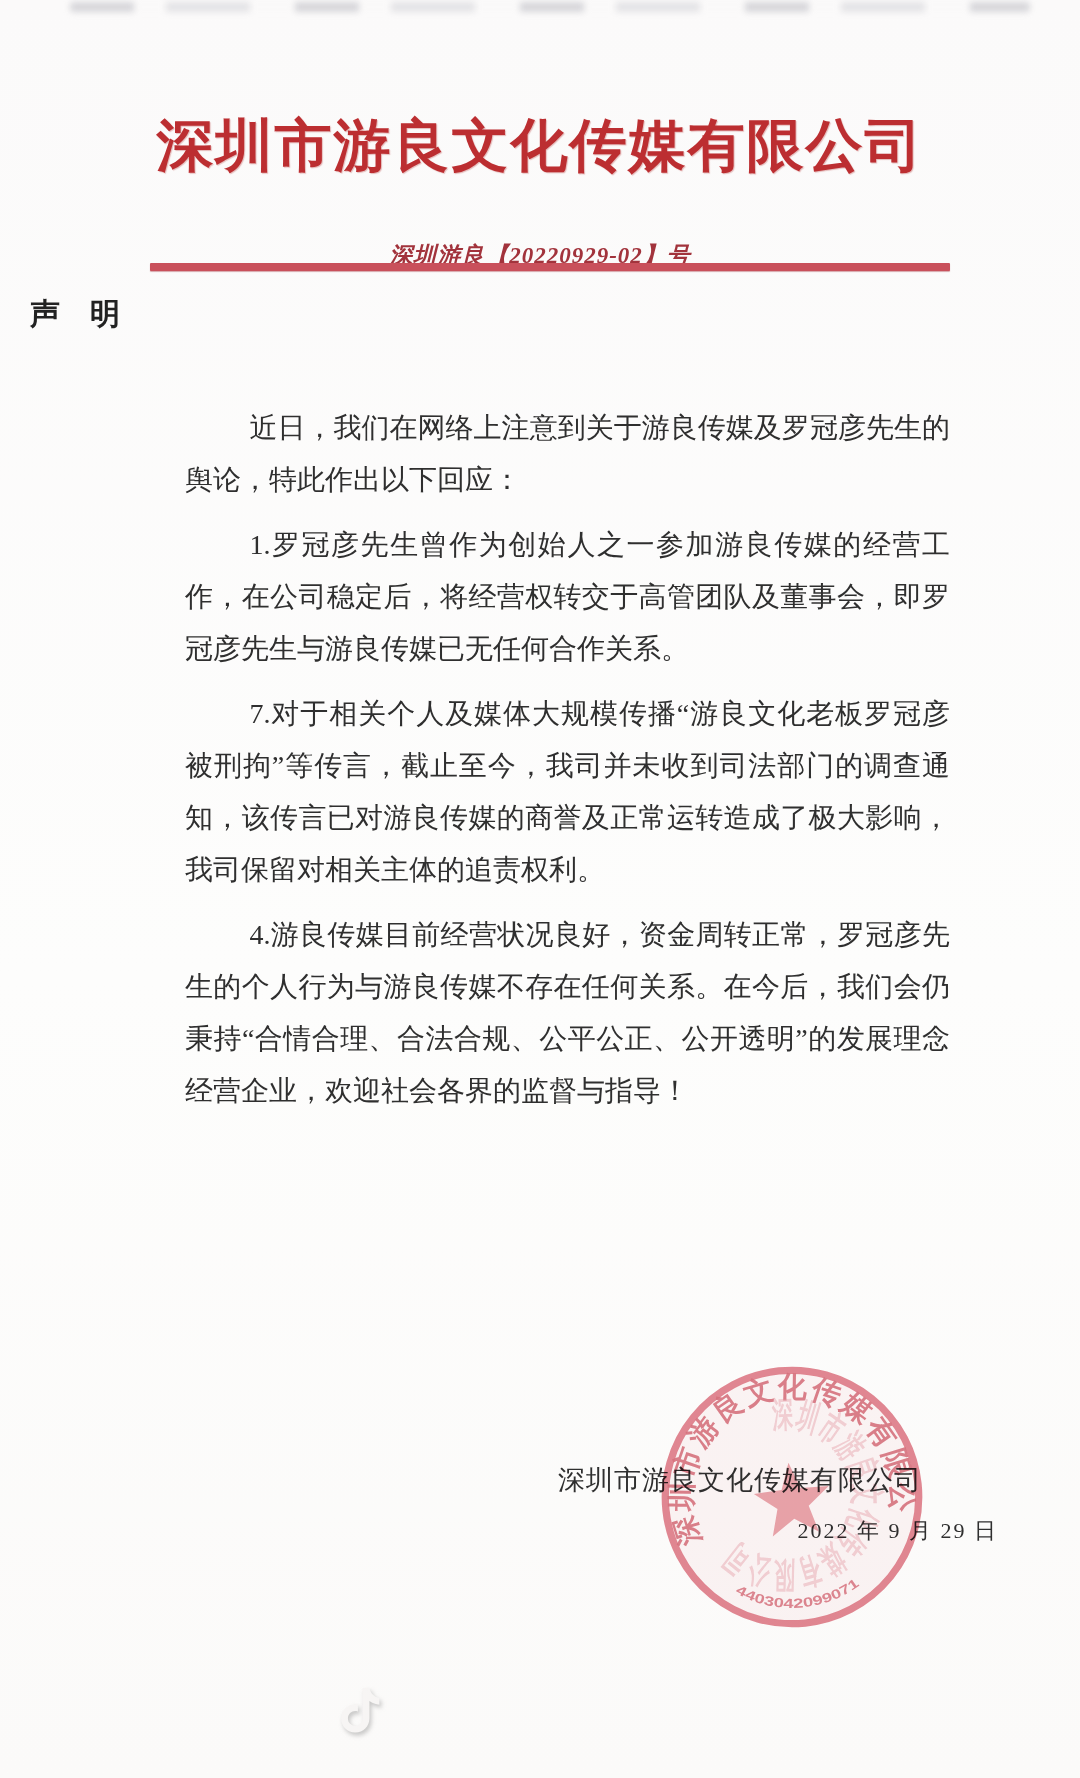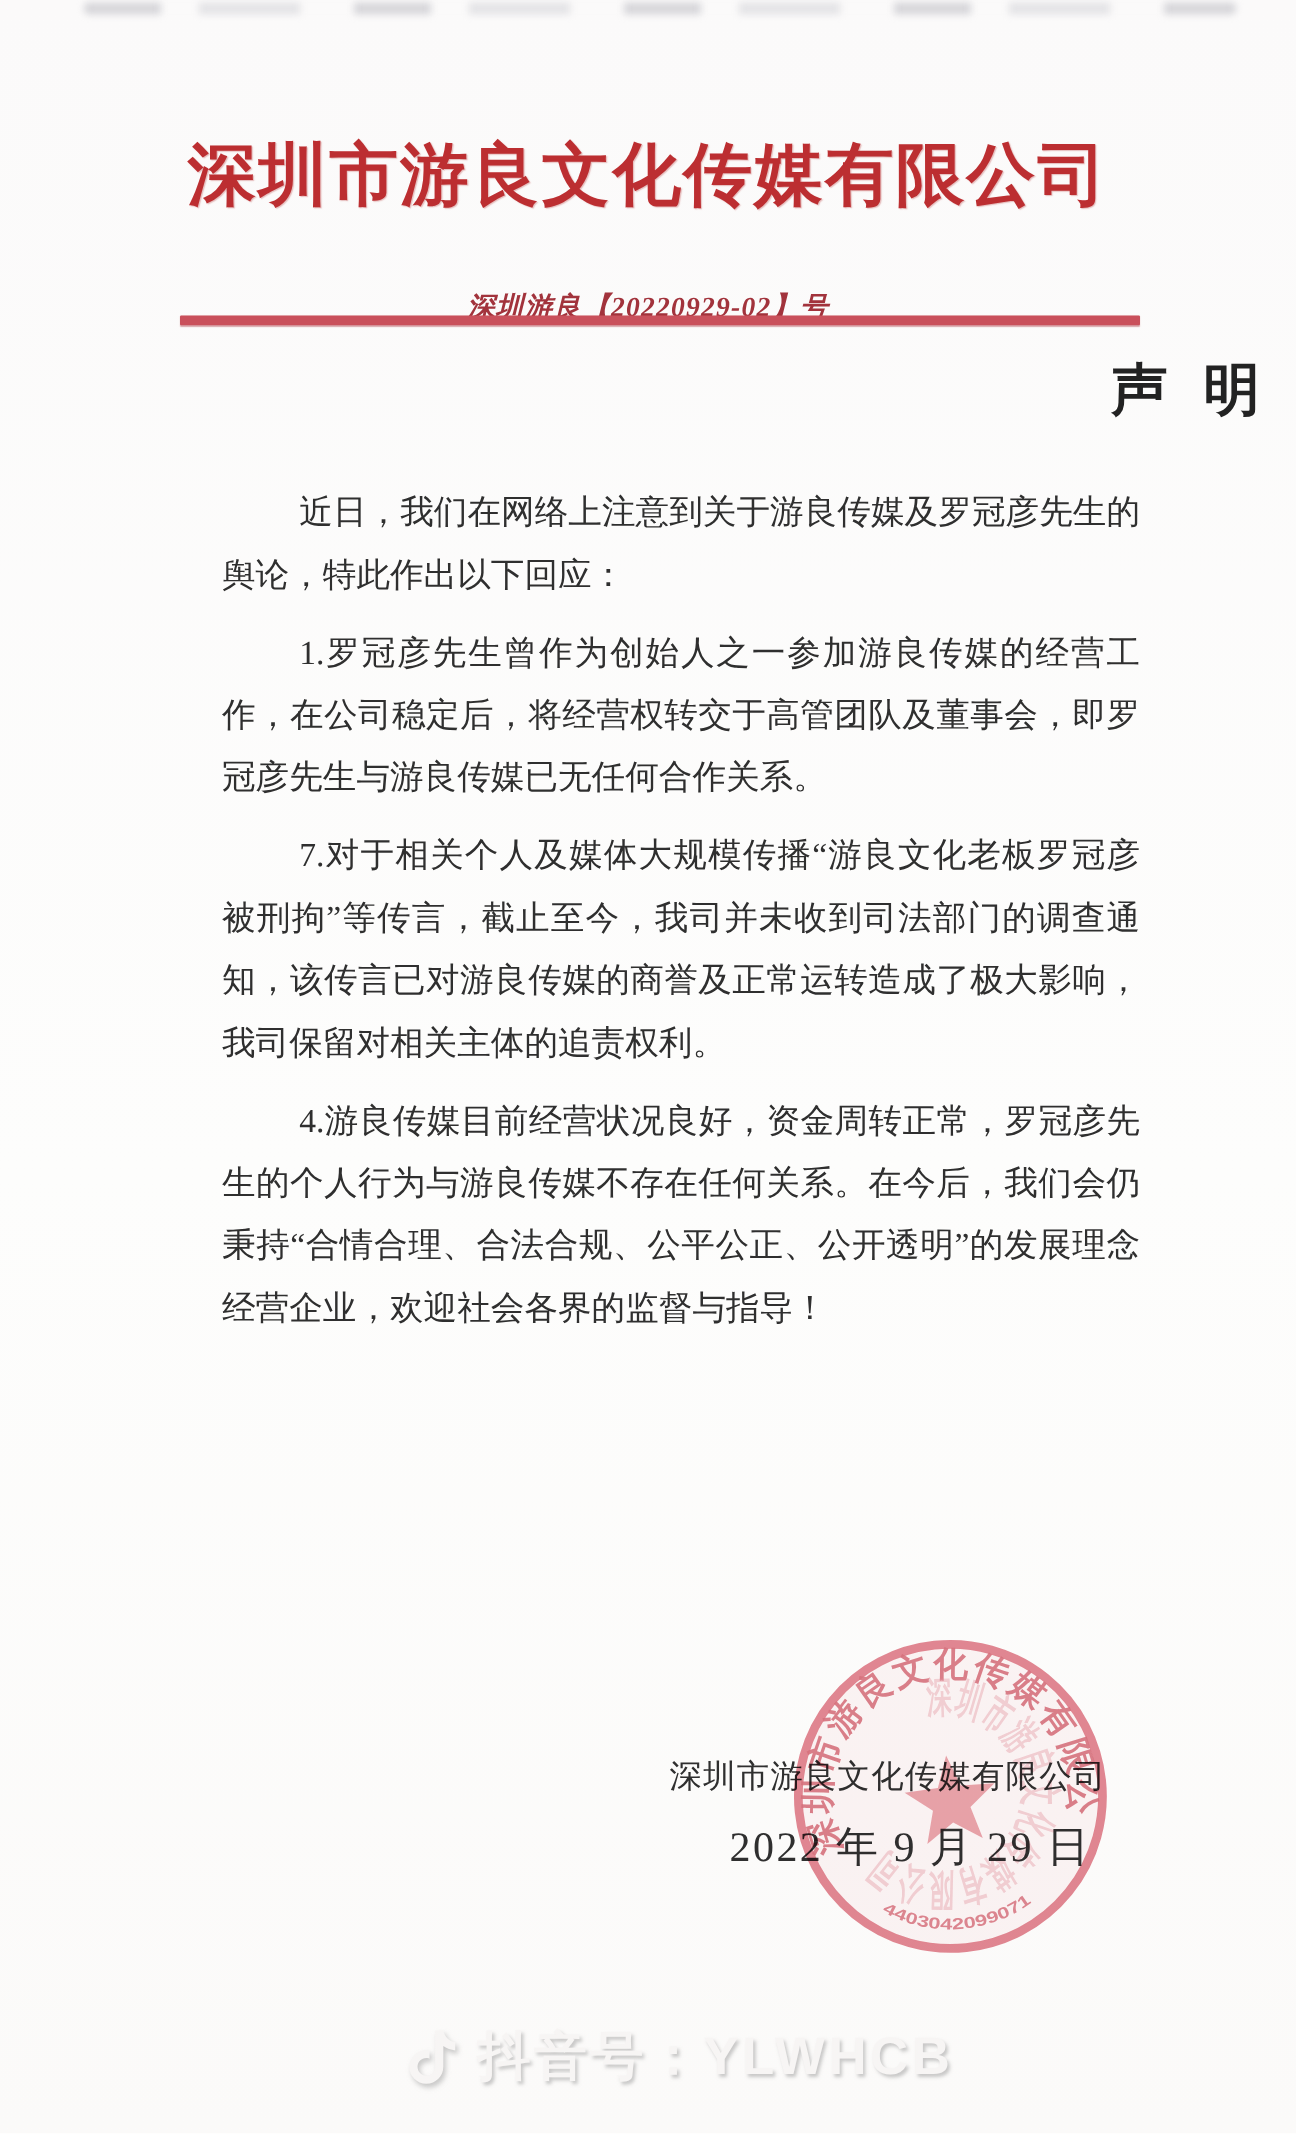--- a/index.html
+++ b/index.html
@@ -25,35 +25,35 @@
     text-align:center;font-size:23px;font-style:italic;font-weight:bold;
     color:#a2333c;letter-spacing:1px;
   }
   .red-divider{
     position:absolute;top:263px;left:150px;width:800px;height:8px;
     background:#c9505b;border-radius:1px;
     box-shadow:0 1px 1px rgba(160,40,50,.4);
   }
   .statement-title{
     position:absolute;top:294px;left:0;width:100%;margin:0;
-    text-align:right;font-size:47px;font-weight:bold;color:#222;
+    text-align:left;font-size:30px;font-weight:bold;color:#222;
     letter-spacing:30px;padding-left:30px;box-sizing:border-box;
   }
   .body-text{
     position:absolute;top:402px;left:178px;width:772px;
     font-size:28px;line-height:52px;color:#2f2f2f;text-align:justify;
   }
   .body-text p{margin:0 0 13px 7px;text-indent:2.3em;}
   .sig-company{
     position:absolute;top:1462px;left:540px;width:400px;
     text-align:center;font-size:27px;color:#2f2f2f;letter-spacing:1px;
   }
   .sig-date{
     position:absolute;top:1516px;left:608px;width:390px;
-    text-align:left;font-size:35px;color:#2f2f2f;letter-spacing:2px;
+    text-align:right;font-size:22px;color:#2f2f2f;letter-spacing:2px;
   }
   .seal{
     position:absolute;left:660px;top:1365px;width:264px;height:264px;
     mix-blend-mode:multiply;opacity:.88;transform:rotate(-6deg);
   }
   .watermark{
     position:absolute;left:338px;top:1684px;display:flex;align-items:center;gap:16px;
     font-family:"Liberation Sans","DejaVu Sans",sans-serif;
   }
   .watermark .wm-text{
@@ -106,16 +106,15 @@
     <polygon opacity="0.8" fill="#e27f8b" points="100,74 107.3,93.9 128.5,94.7 111.9,107.9 117.6,128.3 100,116.5 82.4,128.3 88.1,107.9 71.5,94.7 92.7,93.9"></polygon>
     <text font-size="10" font-weight="bold" fill="#d4606e" opacity="0.85" font-family="Liberation Sans, DejaVu Sans, sans-serif">
       <textPath href="#arcBottom" startOffset="2" textLength="100" lengthAdjust="spacingAndGlyphs">4403042099071</textPath>
     </text>
   </svg>
 
   <div class="watermark">
     <svg class="wm-icon" width="44" height="52" viewBox="0 0 84 88" xmlns="http://www.w3.org/2000/svg" aria-hidden="true">
       <path fill="#f7f5f4" d="M48 2 h12 c2 10 9 17 19 19 v13 c-7 -1 -13 -3 -19 -7 v33 c0 15 -12 27 -27 27 s-27 -12 -27 -27 s12 -27 27 -27 c2 0 4 0 5 1 v13 c-2 -1 -3 -1 -5 -1 c-8 0 -14 6 -14 14 s6 14 14 14 s14 -6 14 -14 V2 z"></path>
     </svg>
-    <span class="wm-text">抖音号：YLWHCB</span>
   </div>
 
 </div>
 
 </body></html>

